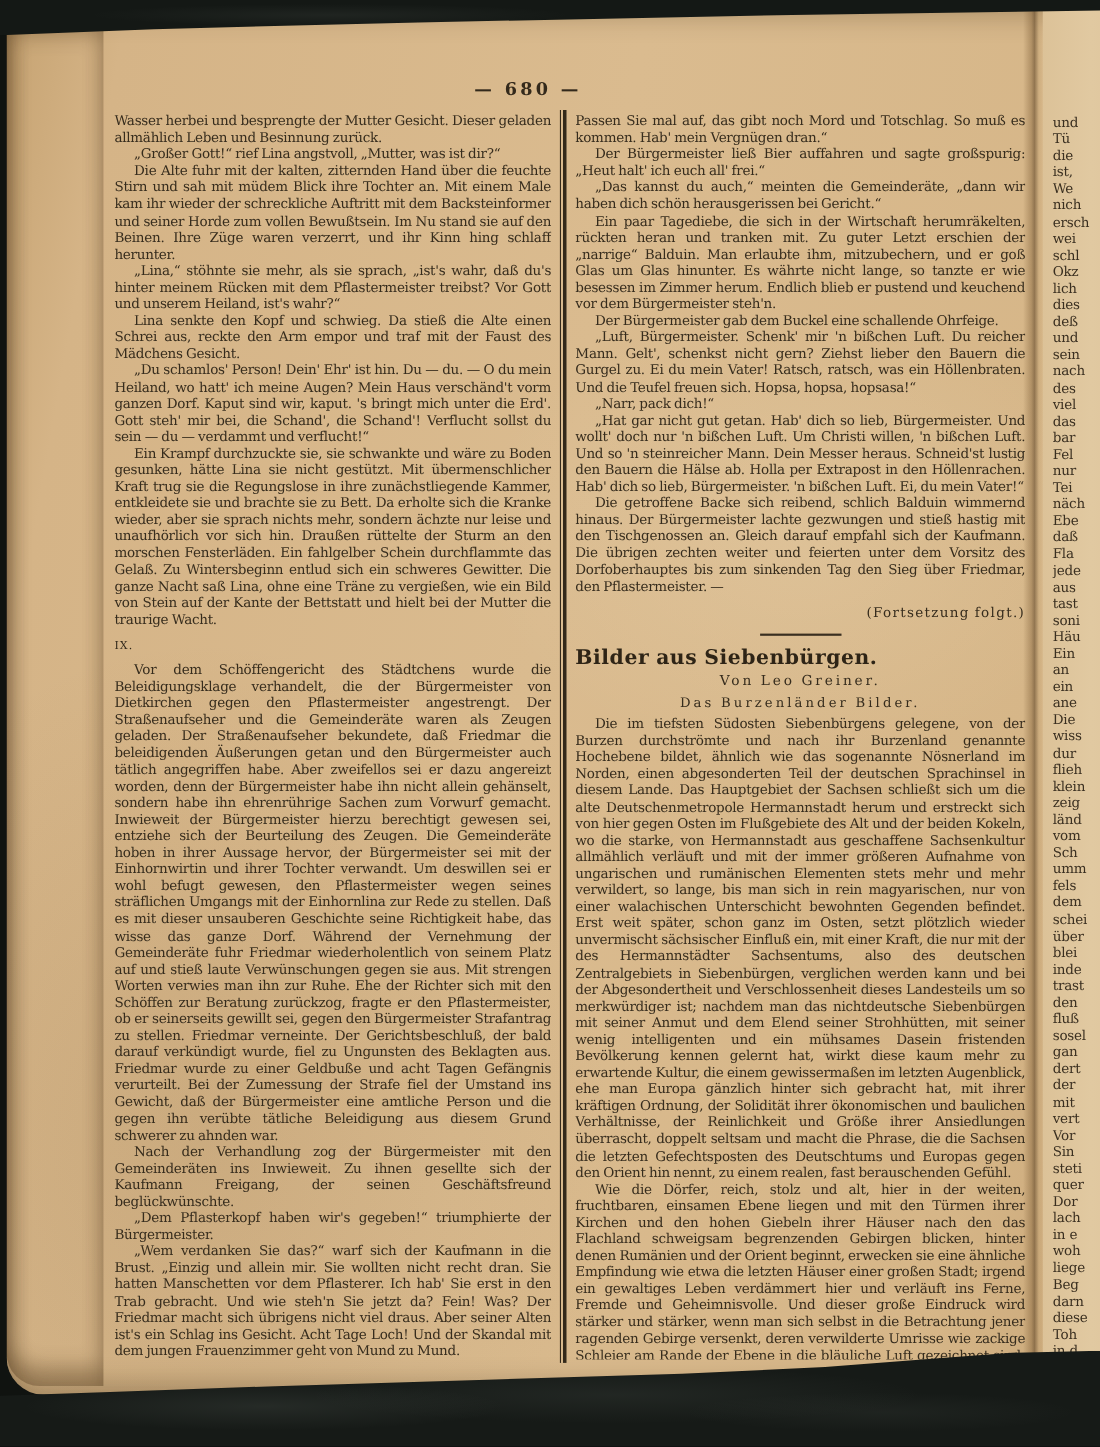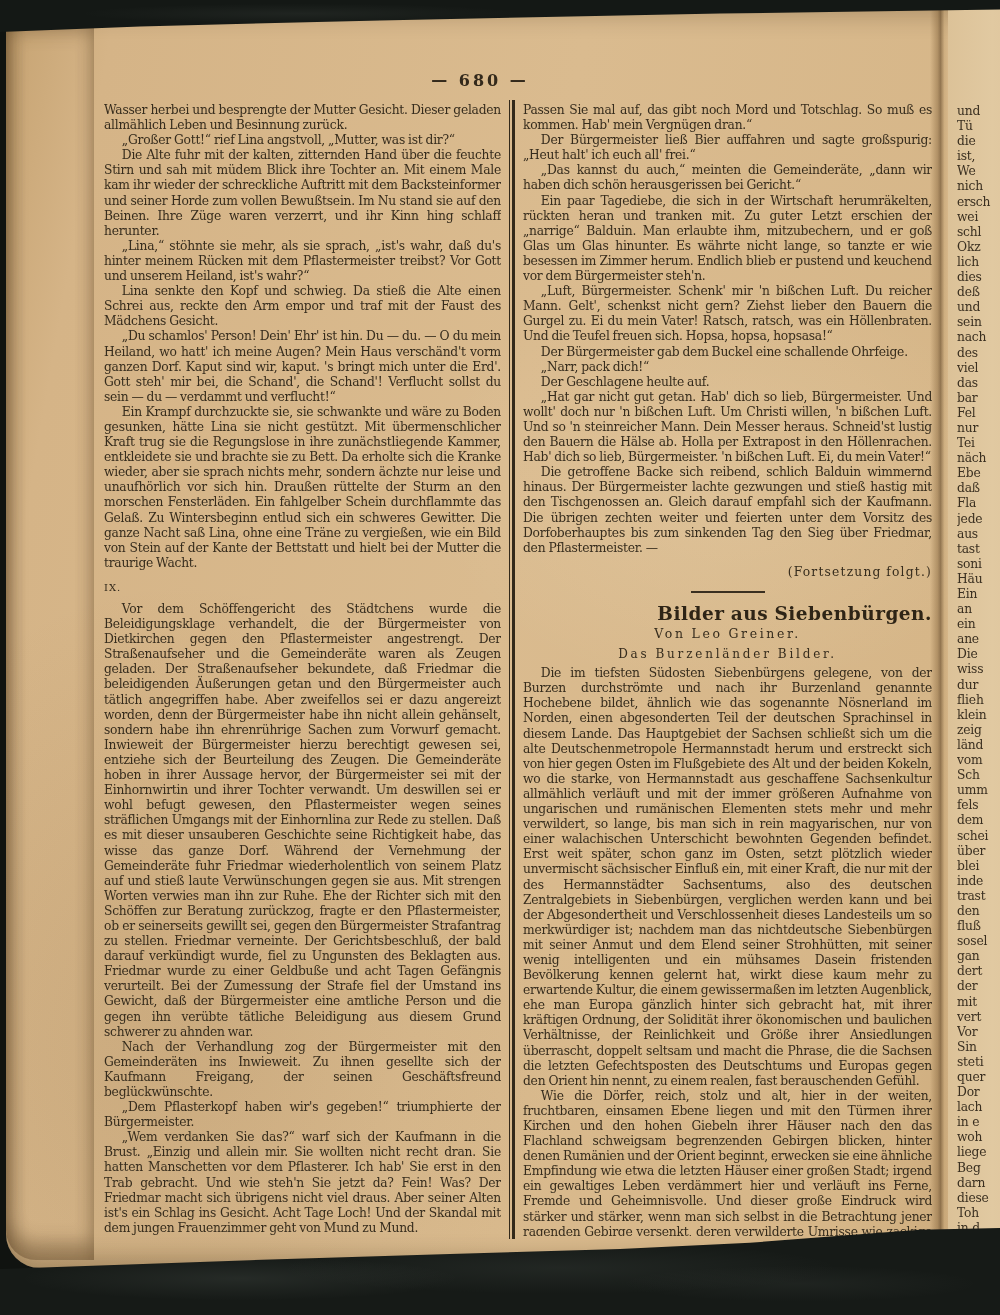--- a/index.html
+++ b/index.html
@@ -96,21 +96,21 @@
   .col p.cont{text-indent:0;}
   .chapter{
     margin:9px 0 7px;text-align:left;text-indent:0;
     font-size:10px;font-weight:normal;letter-spacing:1px;color:#33291b;
   }
   .notice{
     margin:9px 0 0;text-align:right;text-indent:0;letter-spacing:1.2px;font-size:12.3px;
   }
   .rule{width:74px;height:2px;background:#3a2f20;margin:11px auto 13px;}
   .art-title{
-    margin:0 0 5px;text-align:right;text-indent:0;
+    margin:0 0 5px;text-align:left;text-indent:0;
     font-size:18.5px;font-weight:bold;letter-spacing:.5px;color:#2e2416;
   }
   .byline{
     margin:0 0 6px;text-align:center;text-indent:0;
     font-size:12.5px;letter-spacing:2.6px;
   }
   .sec-head{
     margin:0 0 4px;text-align:center;text-indent:0;
     font-size:12px;letter-spacing:2.8px;
   }
@@ -226,24 +226,23 @@
   </div>
 
   <div class="divider"></div>
 
   <div class="col col-right">
     <p class="cont">Passen Sie mal auf, das gibt noch Mord und Totschlag. So muß es kommen. Hab' mein Vergnügen dran.“</p>
     <div>
         <p>Der Bürgermeister ließ Bier auffahren und sagte großspurig: „Heut halt' ich euch all' frei.“</p>
         <p>„Das kannst du auch,“ meinten die Gemeinderäte, „dann wir haben dich schön herausgerissen bei Gericht.“</p>
         <p>Ein paar Tagediebe, die sich in der Wirtschaft herumräkelten, rückten heran und tranken mit. Zu guter Letzt erschien der „narrige“ Balduin. Man erlaubte ihm, mitzubechern, und er goß Glas um Glas hinunter. Es währte nicht lange, so tanzte er wie besessen im Zimmer herum. Endlich blieb er pustend und keuchend vor dem Bürgermeister steh'n.</p>
+        <p>Der Bürgermeister gab dem Buckel eine schallende Ohrfeige.</p>
         <p>„Luft, Bürgermeister. Schenk' mir 'n bißchen Luft. Du reicher Mann. Gelt', schenkst nicht gern? Ziehst lieber den Bauern die Gurgel zu. Ei du mein Vater! Ratsch, ratsch, was ein Höllenbraten. Und die Teufel freuen sich. Hopsa, hopsa, hopsasa!“</p>
-        <p>Der Bürgermeister gab dem Buckel eine schallende Ohrfeige.</p>
         <p>„Narr, pack dich!“</p>
-        <p>Der Geschlagene heulte auf.</p>
         <p>„Hat gar nicht gut getan. Hab' dich so lieb, Bürgermeister. Und wollt' doch nur 'n bißchen Luft. Um Christi willen, 'n bißchen Luft. Und so 'n steinreicher Mann. Dein Messer heraus. Schneid'st lustig den Bauern die Hälse ab. Holla per Extrapost in den Höllenrachen. Hab' dich so lieb, Bürgermeister. 'n bißchen Luft. Ei, du mein Vater!“</p>
         <p>Die getroffene Backe sich reibend, schlich Balduin wimmernd hinaus. Der Bürgermeister lachte gezwungen und stieß hastig mit den Tischgenossen an. Gleich darauf empfahl sich der Kaufmann. Die übrigen zechten weiter und feierten unter dem Vorsitz des Dorfoberhauptes bis zum sinkenden Tag den Sieg über Friedmar, den Pflastermeister. —</p>
       </div>
     <div class="notice">(Fortsetzung folgt.)</div>
     <div class="rule"></div>
     <h2 class="art-title">Bilder aus Siebenbürgen.</h2>
     <div class="byline">Von Leo Greiner.</div>
     <div class="sec-head">Das Burzenländer Bilder.</div>
     <div>
         <p>Die im tiefsten Südosten Siebenbürgens gelegene, von der Burzen durchströmte und nach ihr Burzenland genannte Hochebene bildet, ähnlich wie das sogenannte Nösnerland im Norden, einen abgesonderten Teil der deutschen Sprachinsel in diesem Lande. Das Hauptgebiet der Sachsen schließt sich um die alte Deutschenmetropole Hermannstadt herum und erstreckt sich von hier gegen Osten im Flußgebiete des Alt und der beiden Kokeln, wo die starke, von Hermannstadt aus geschaffene Sachsenkultur allmählich verläuft und mit der immer größeren Aufnahme von ungarischen und rumänischen Elementen stets mehr und mehr verwildert, so lange, bis man sich in rein magyarischen, nur von einer walachischen Unterschicht bewohnten Gegenden befindet. Erst weit später, schon ganz im Osten, setzt plötzlich wieder unvermischt sächsischer Einfluß ein, mit einer Kraft, die nur mit der des Hermannstädter Sachsentums, also des deutschen Zentralgebiets in Siebenbürgen, verglichen werden kann und bei der Abgesondertheit und Verschlossenheit dieses Landesteils um so merkwürdiger ist; nachdem man das nichtdeutsche Siebenbürgen mit seiner Anmut und dem Elend seiner Strohhütten, mit seiner wenig intelligenten und ein mühsames Dasein fristenden Bevölkerung kennen gelernt hat, wirkt diese kaum mehr zu erwartende Kultur, die einem gewissermaßen im letzten Augenblick, ehe man Europa gänzlich hinter sich gebracht hat, mit ihrer kräftigen Ordnung, der Solidität ihrer ökonomischen und baulichen Verhältnisse, der Reinlichkeit und Größe ihrer Ansiedlungen überrascht, doppelt seltsam und macht die Phrase, die die Sachsen die letzten Gefechtsposten des Deutschtums und Europas gegen den Orient hin nennt, zu einem realen, fast berauschenden Gefühl.</p>

